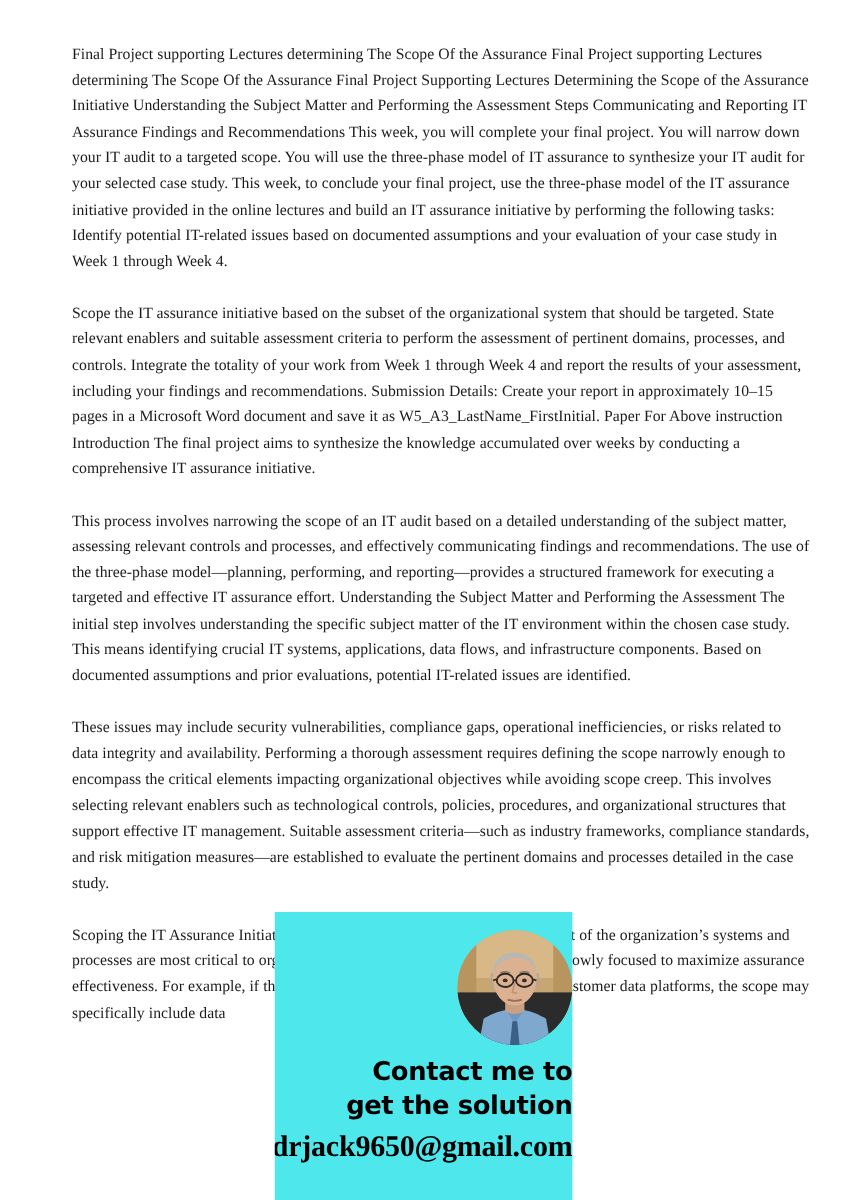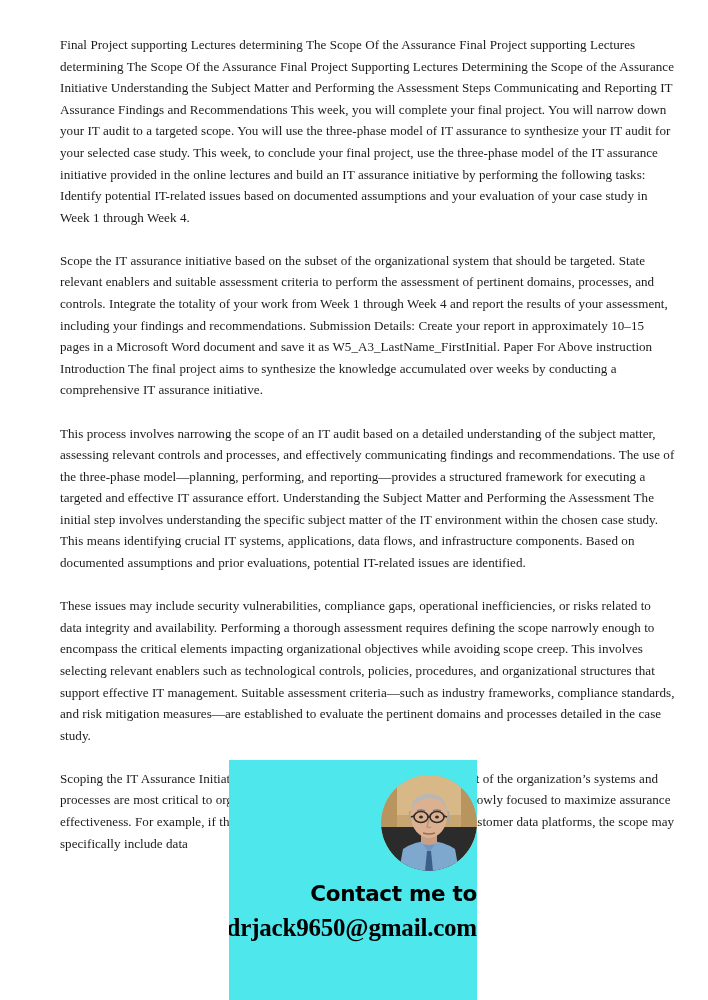--- a/index.html
+++ b/index.html
@@ -151,16 +151,17 @@
           <ellipse cx="56" cy="42" rx="2" ry="1.6" fill="#3a2d22"></ellipse>
 
           <path d="M48 44 L46 52 Q48 53 50 52" stroke="#b89176" stroke-width="1.3" fill="none"></path>
 
           <path d="M42 58 Q48 60 54 58" stroke="#9a6b5c" stroke-width="1.5" fill="none"></path>
         </g>
       </svg>
     </div>
 
     <div class="promo-line" id="promo-line1">Contact me to</div>
+    <div class="promo-line" id="promo-line2">get the solution</div>
     <div id="promo-email">drjack9650@gmail.com</div>
   </div>
 
 </div>
 
 </body></html>

